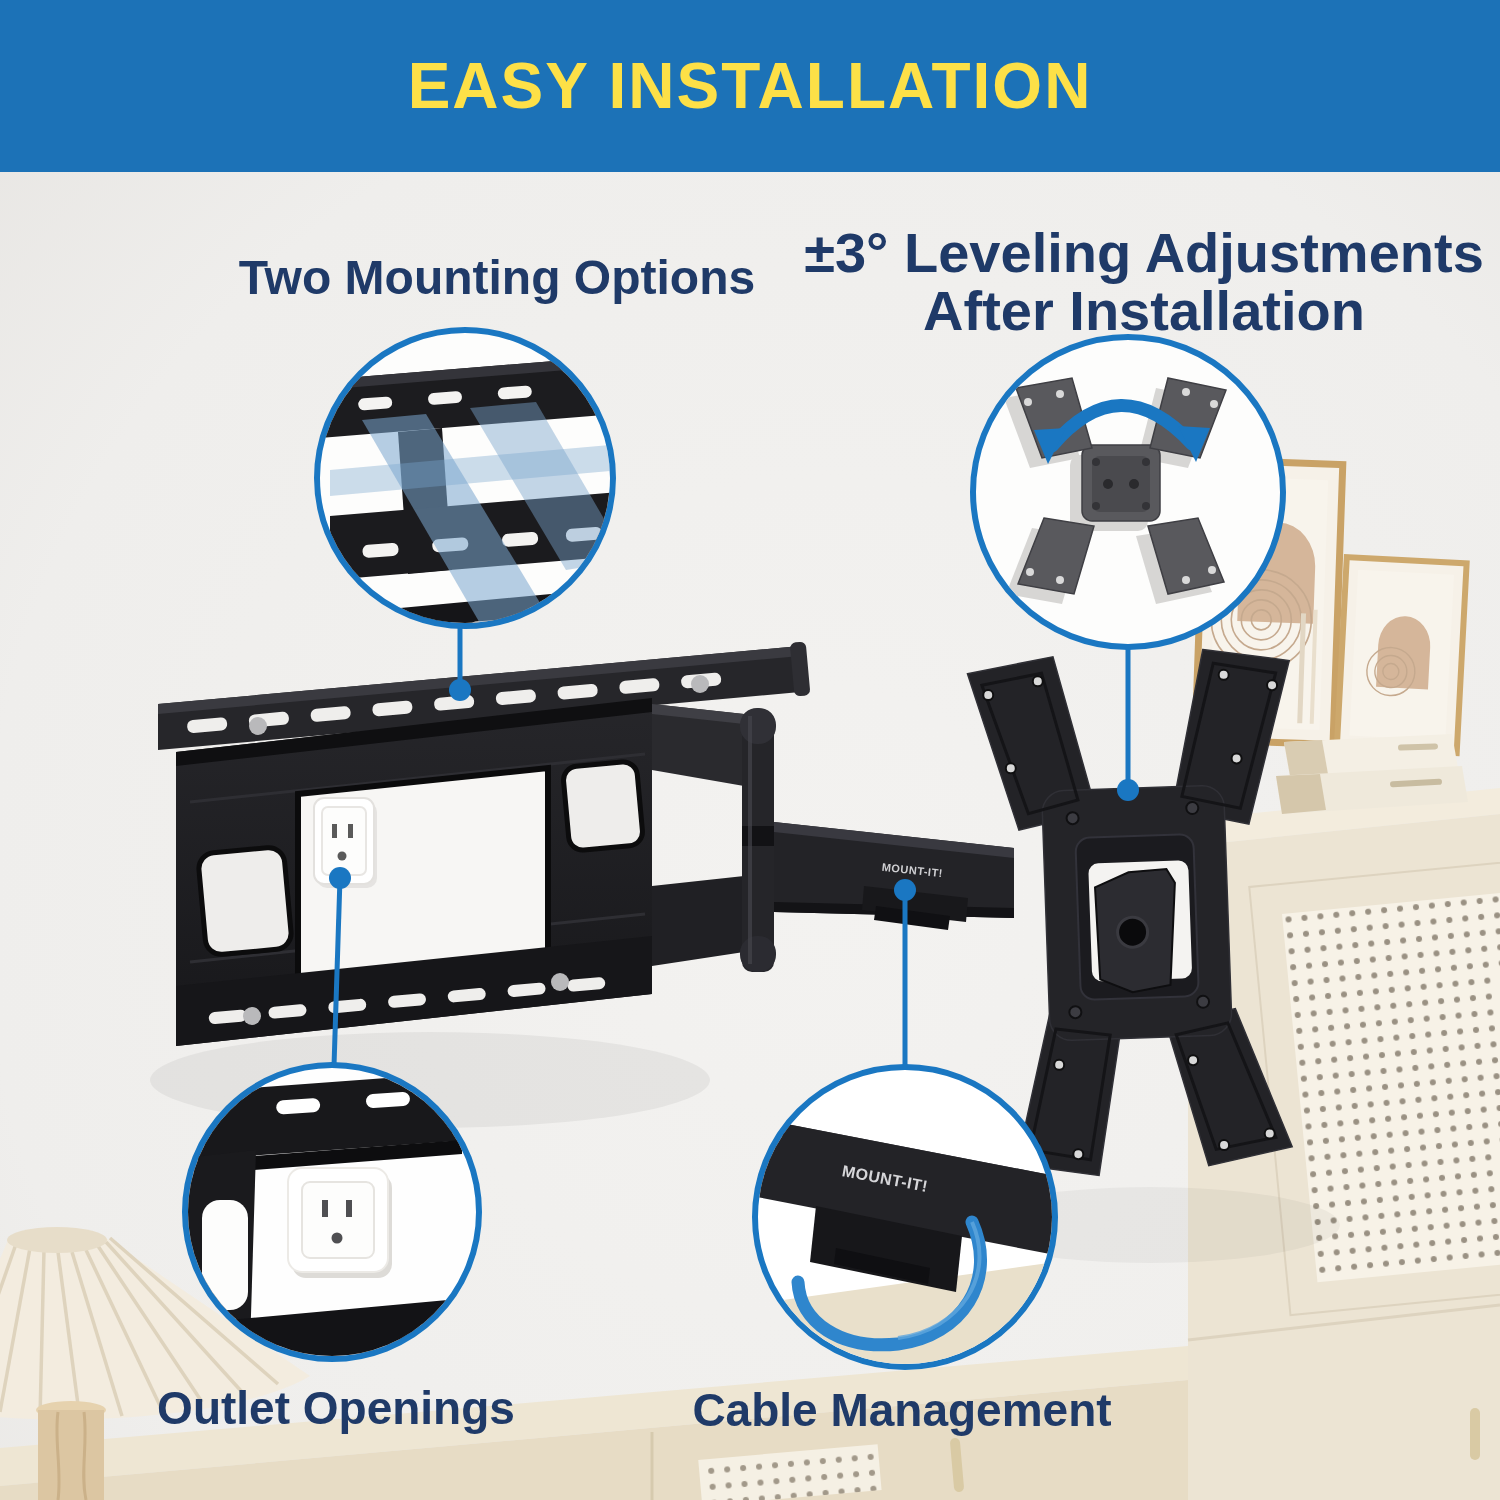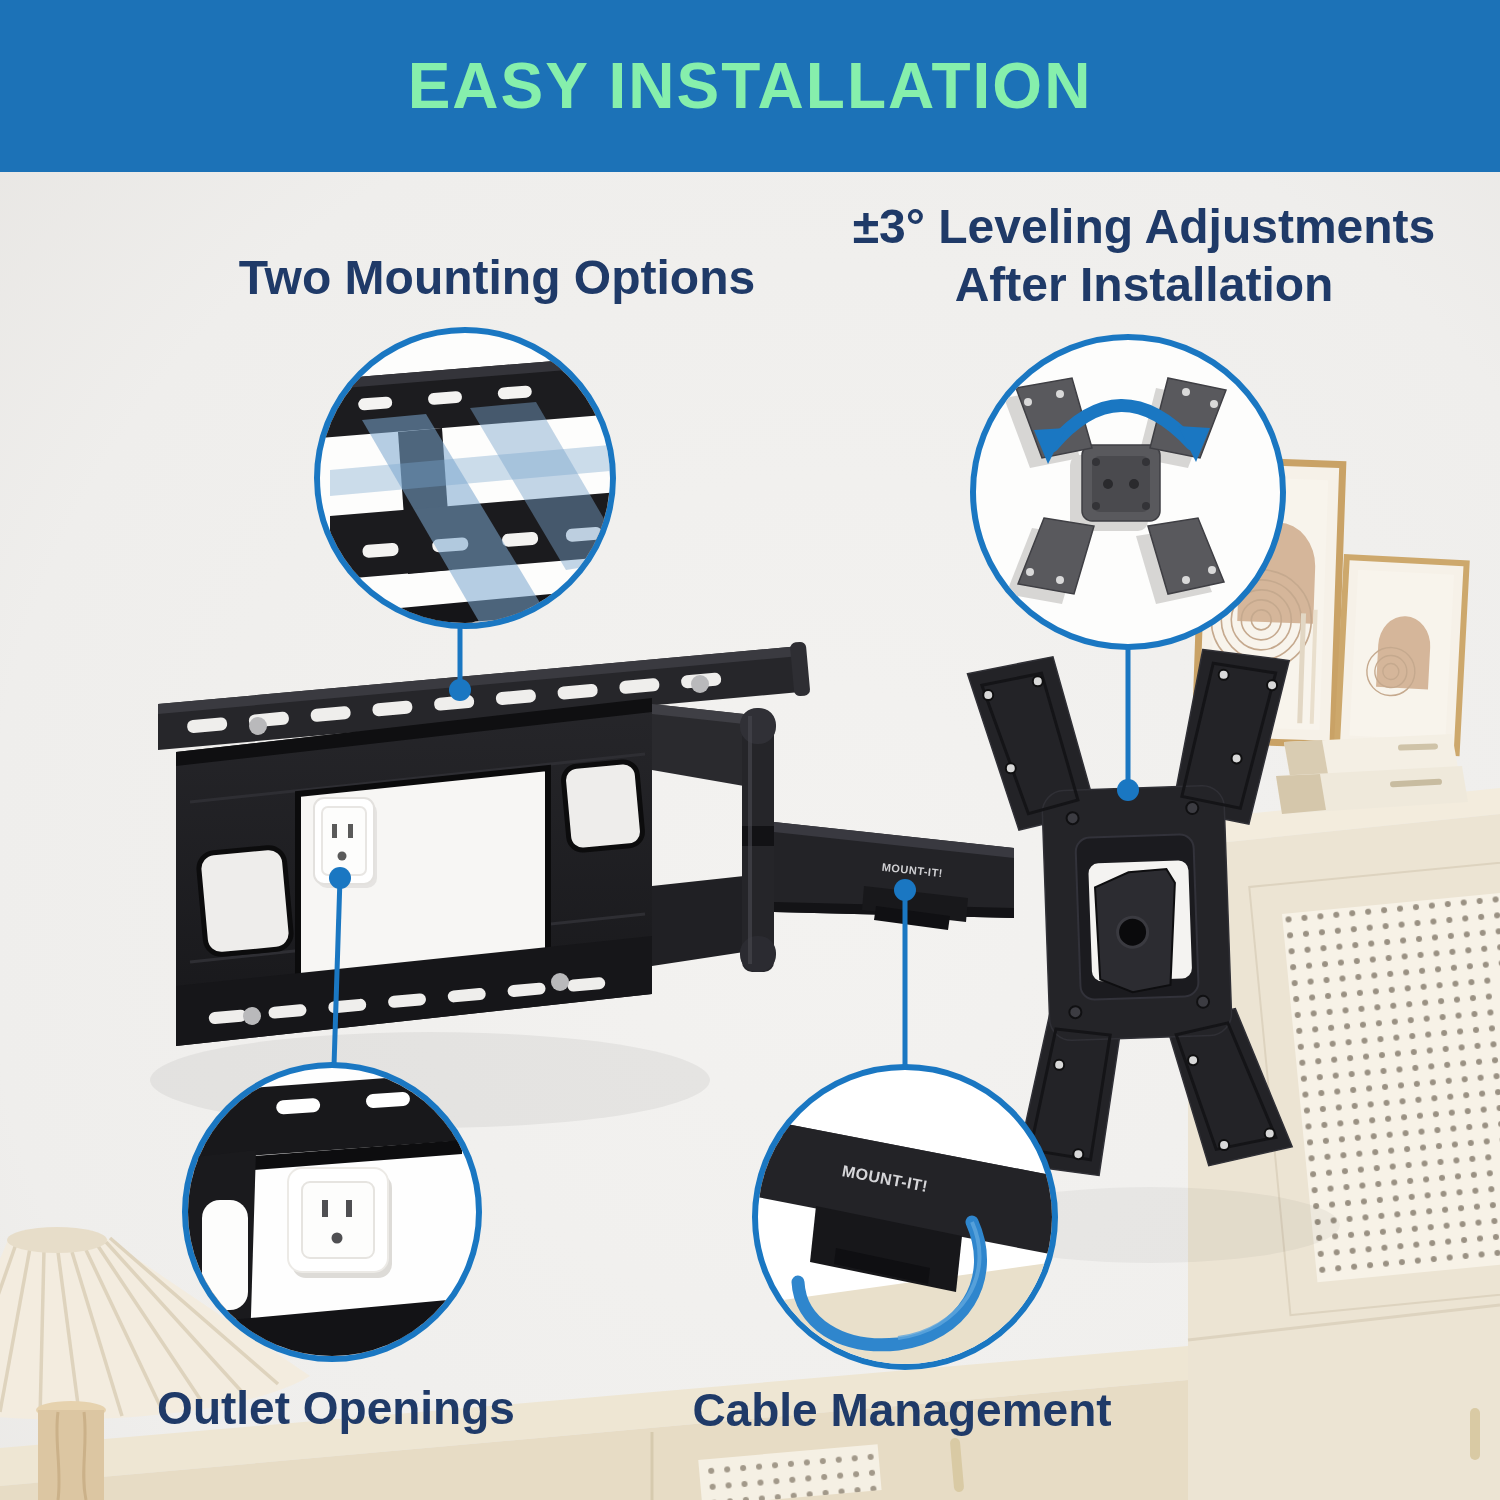--- a/index.html
+++ b/index.html
@@ -1,25 +1,25 @@
 <!DOCTYPE html>
 <html><head>
 <meta charset="utf-8">
 <style>
   html,body{margin:0;padding:0;background:#fff;}
   .canvas{position:relative;width:1500px;height:1500px;overflow:hidden;
           font-family:"Liberation Sans",sans-serif;background:#f0efec;}
   .scene-svg{position:absolute;left:0;top:0;width:1500px;height:1500px;display:block;}
   .hdr{position:absolute;left:0;top:0;width:1500px;height:172px;background:#1c72b7;
        display:flex;align-items:center;justify-content:center;z-index:5;}
-  .hdr h1{margin:0;color:#86efac;font-size:64px;font-weight:700;letter-spacing:2px;}
+  .hdr h1{margin:0;color:#fde047;font-size:64px;font-weight:700;letter-spacing:2px;}
   .lbl{position:absolute;color:#1f3a68;font-weight:700;text-align:center;
        transform:translate(-50%,-50%);white-space:nowrap;z-index:6;}
   .lbl-mounting{left:497px;top:277px;font-size:48px;}
-  .lbl-leveling{left:1144px;top:256px;font-size:48px;line-height:58px;}
+  .lbl-leveling{left:1144px;top:282px;font-size:56px;line-height:58px;}
   .lbl-outlet{left:336px;top:1408px;font-size:46px;}
   .lbl-cable{left:902px;top:1410px;font-size:46px;}
 </style>
 </head>
 <body>
 
 <div class="canvas">
 
   <svg class="scene-svg" viewBox="0 0 1500 1500">
     <defs>

